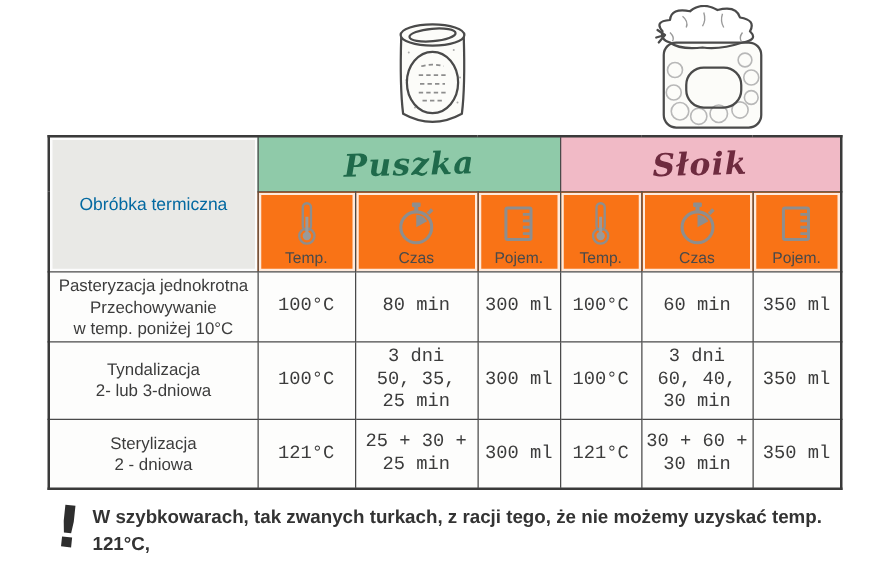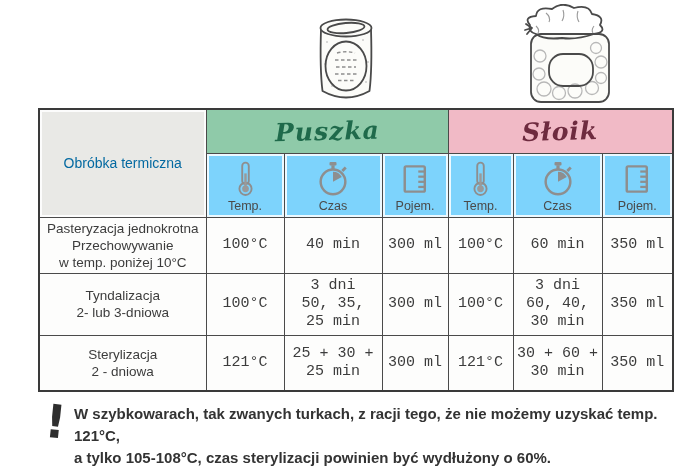--- a/index.html
+++ b/index.html
@@ -30,21 +30,21 @@
   td.group {
     font-family:"DejaVu Serif", serif; font-style:italic; font-weight:600;
     font-size:25px; letter-spacing:1px;
   }
   td.group .script { display:inline-block; transform:rotate(-1.5deg); }
   td.group-puszka { background:#8fcaa9; color:#1f6a4b; border-right:2px solid #ffffff; }
   td.group-sloik  { background:#f1bac6; color:#6e2b3f; border-left:2px solid #ffffff; }
 
   tr.sub-row { height:64px; }
   td.sub {
-    background:#7dd3fc; box-shadow: inset 0 0 0 2px rgba(255,255,255,.85);
+    background:#f97316; box-shadow: inset 0 0 0 2px rgba(255,255,255,.85);
     padding-top:4px;
   }
   td.sub .ic { display:block; height:36px; display:flex; align-items:center; justify-content:center; }
   td.sub .sub-label { display:block; font-size:12.5px; color:#4a4a4a; margin-top:2px; }
 
   tr.r1 { height:54px;margin-top:21px; } tr.r2 { height:62px; } tr.r3 { height:56px; }
   td.rowlabel { background:#fdfdfc; font-size:13.5px; line-height:17px; white-space:pre-line; padding:2px 4px; }
   td.data { background:#fdfdfc; font-size:15px; line-height:18px; white-space:pre-line;font-family:Liberation Mono, monospace; }
 
   
@@ -207,21 +207,21 @@
               </svg>
         </span>
         <span class="sub-label">Pojem.</span>
       </td>
     </tr>
     <tr class="r1">
       <td class="rowlabel">Pasteryzacja jednokrotna
 Przechowywanie
 w temp. poniżej 10°C</td>
       <td class="data">100°C</td>
-      <td class="data">40 min</td>
+      <td class="data">80 min</td>
       <td class="data">300 ml</td>
       <td class="data">100°C</td>
       <td class="data">60 min</td>
       <td class="data">350 ml</td>
     </tr>
     <tr class="r2">
       <td class="rowlabel">Tyndalizacja
 2- lub 3-dniowa</td>
       <td class="data">100°C</td>
       <td class="data">3 dni
@@ -246,17 +246,16 @@
 30 min</td>
       <td class="data">350 ml</td>
     </tr>
   </tbody>
     </table>
 
   <div class="note">
     <div class="mark">!</div>
     <div class="note-text">
       <span>W szybkowarach, tak zwanych turkach, z racji tego, że nie możemy uzyskać temp. 121°C,</span><br>
-      <span>a tylko 105-108°C, czas sterylizacji powinien być wydłużony o 60%.</span>
     </div>
   </div>
 
 </div>
 
 </body></html>

